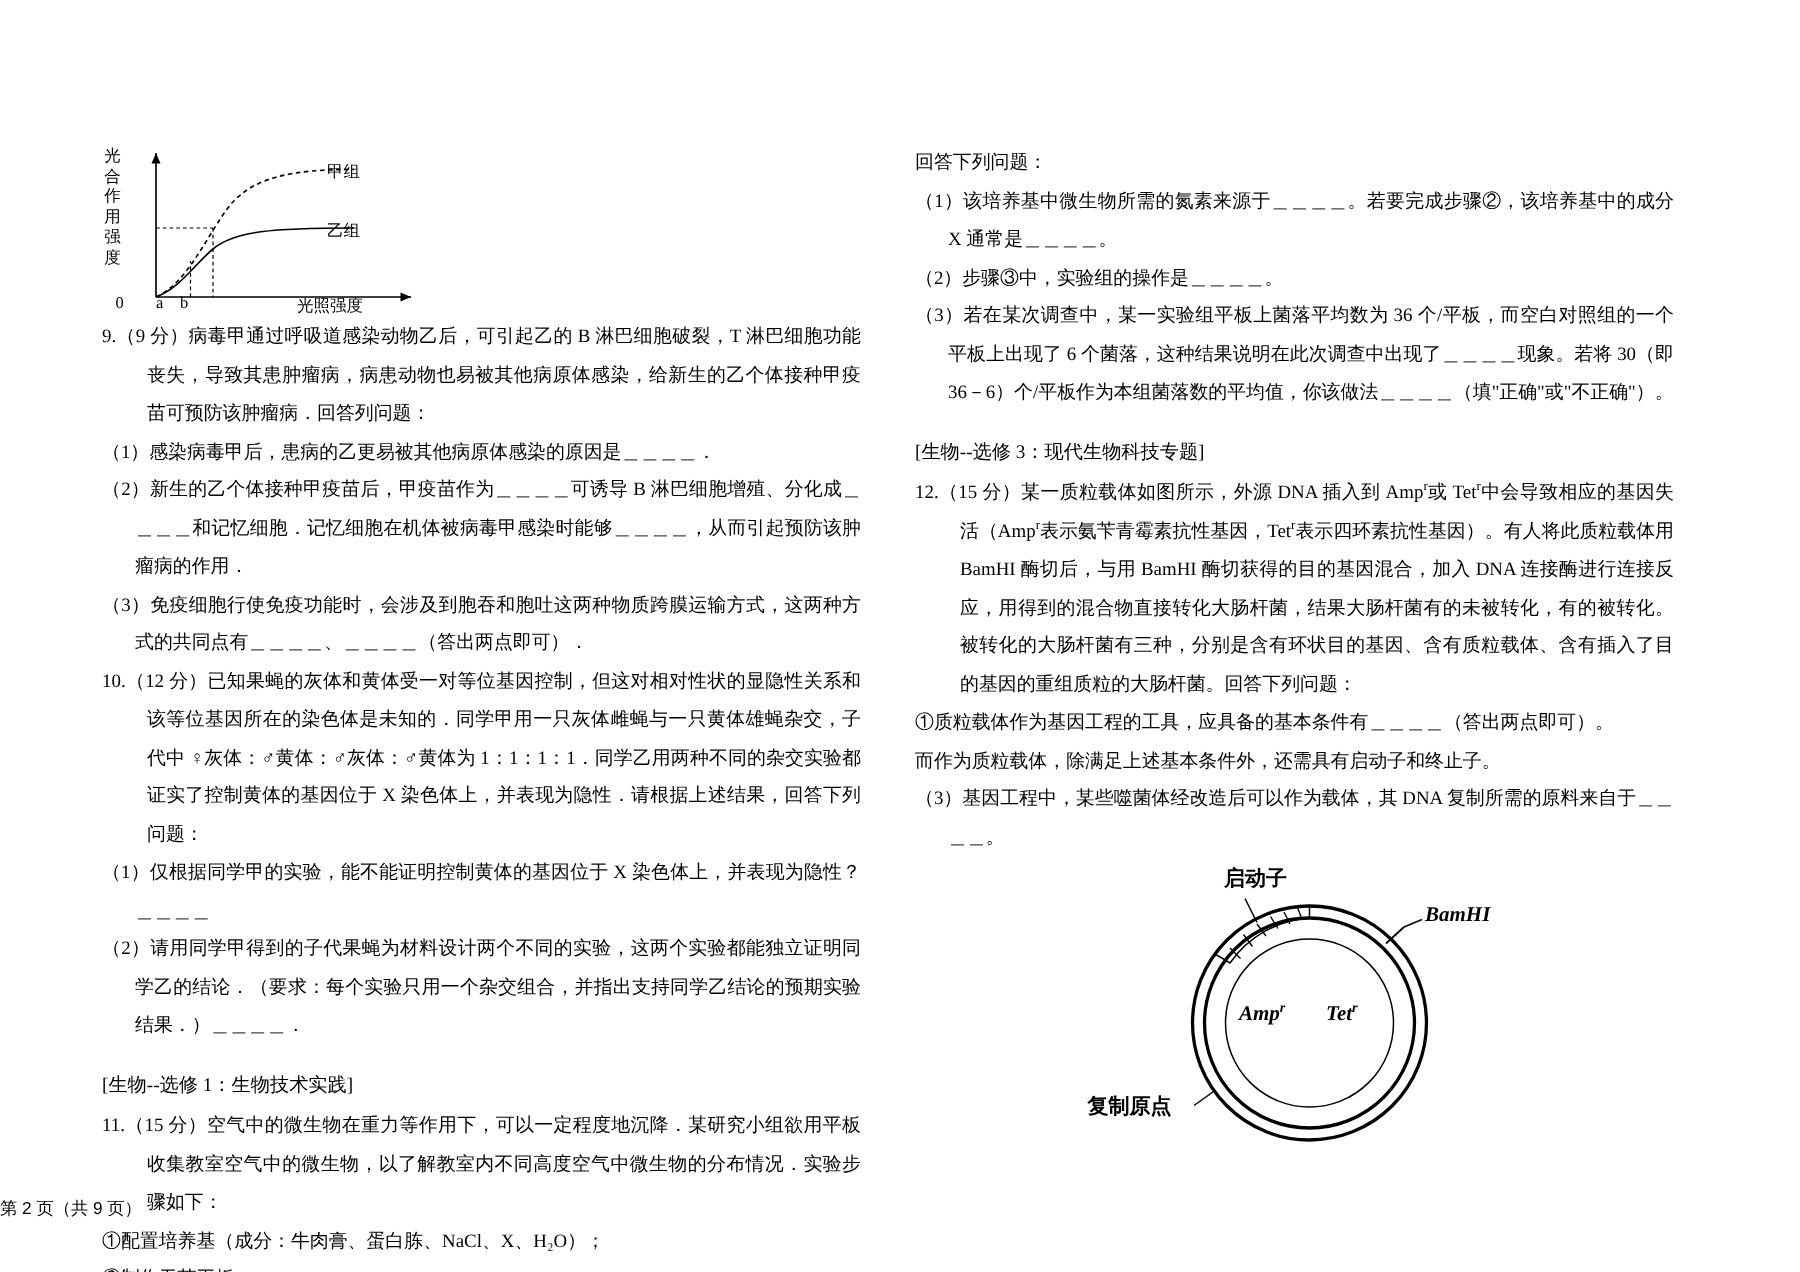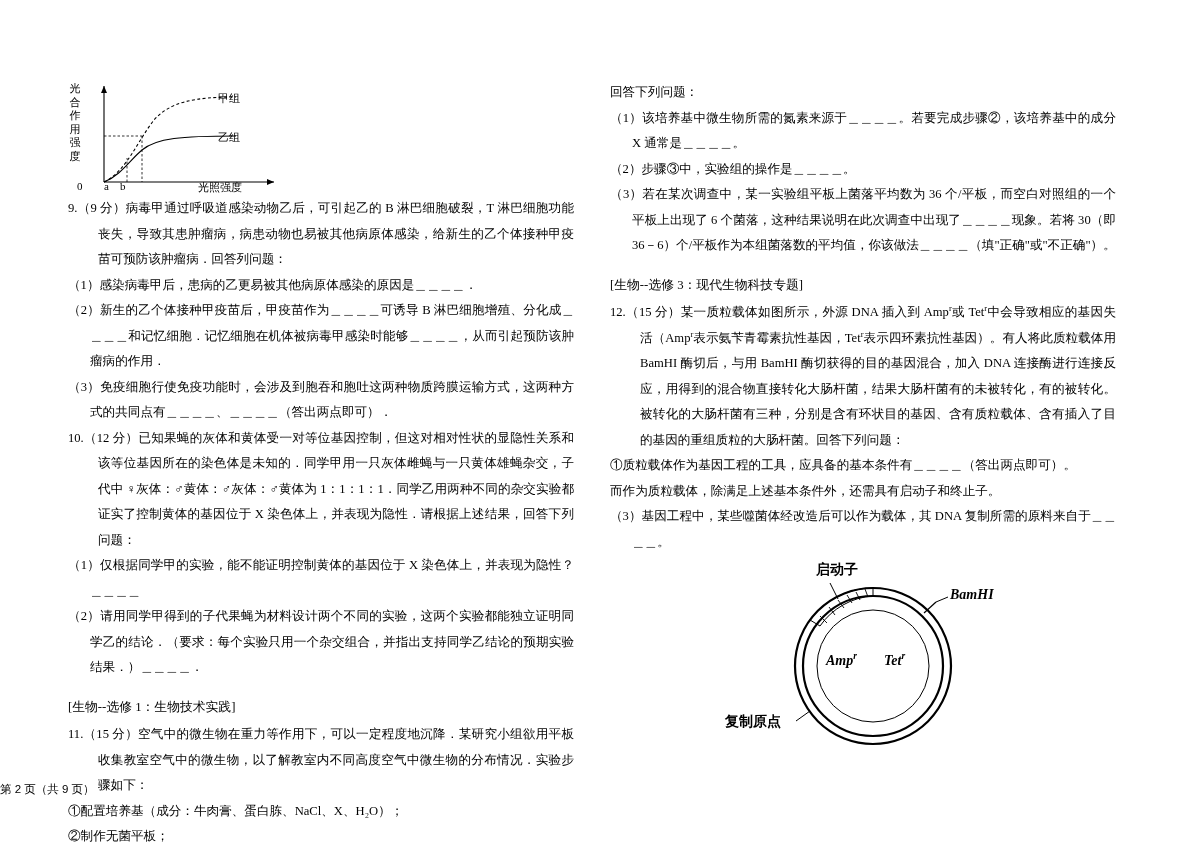--- a/index.html
+++ b/index.html
@@ -10,21 +10,21 @@
   body {
     width: 1200px;
     height: 848px;
     font-family: "Liberation Serif", "DejaVu Serif", serif;
     color: #000000;
     position: relative;
     overflow: hidden;
   }
   .page {
     position: absolute;
-    left: 0; top: 0;
+    left: 0; top: 16px;
     width: 1200px;
     height: 784px;
   }
   .col {
     position: absolute;
     top: 80px;
     width: 506px;
   }
   .col-left { left: 68px; }
   .col-right { left: 610px; }

